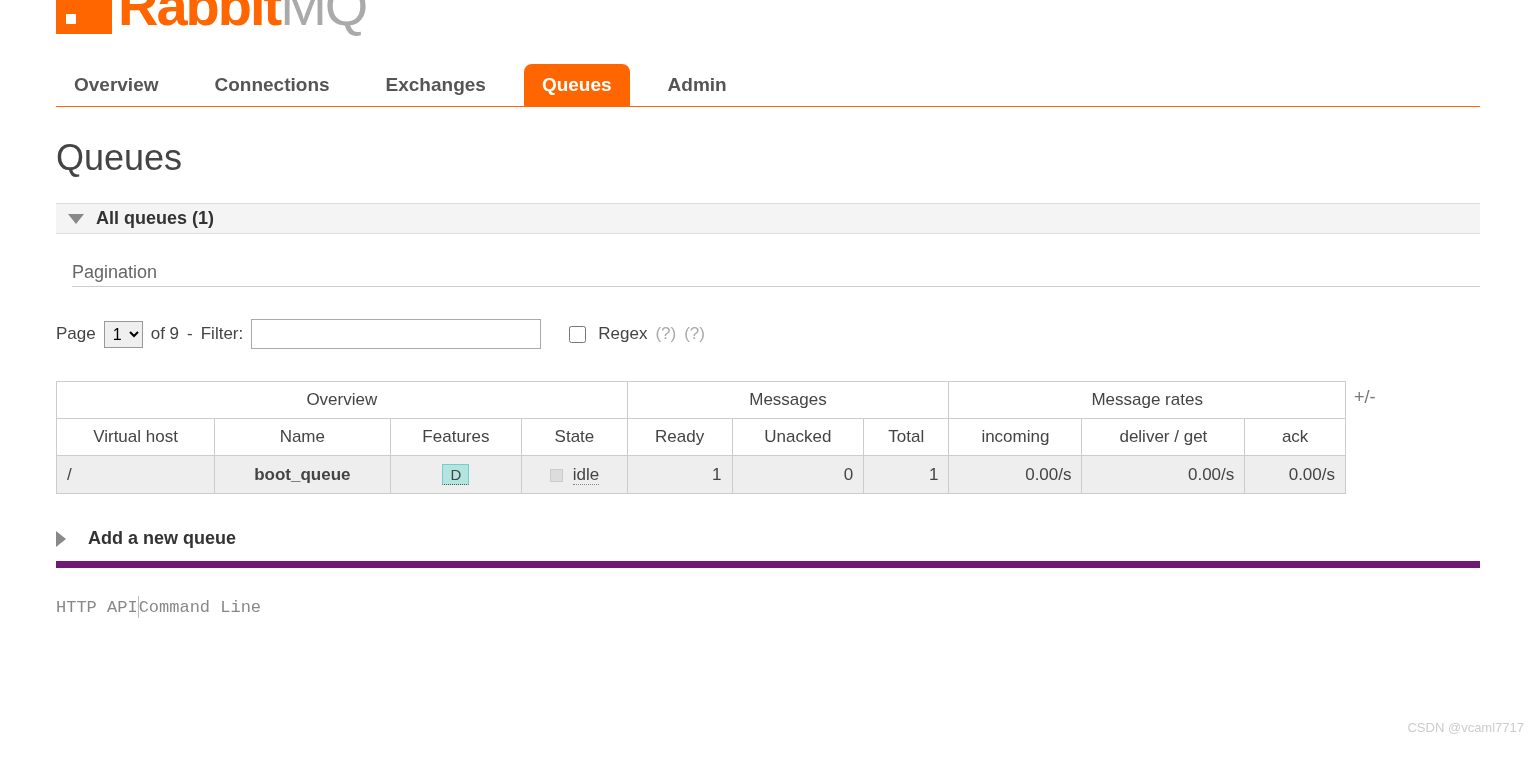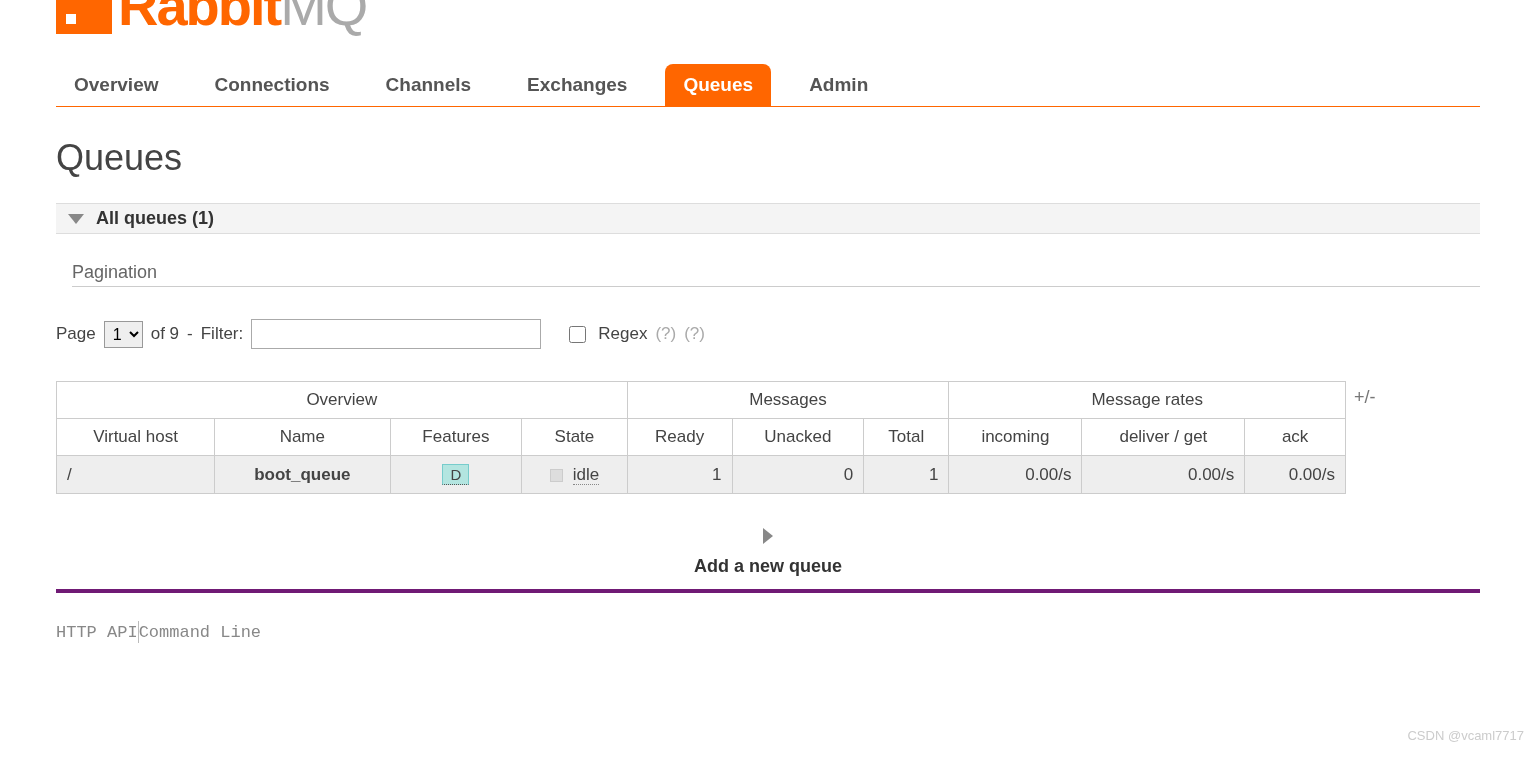--- a/index.html
+++ b/index.html
@@ -201,44 +201,43 @@
       color: #777;
       margin-left: 8px;
       padding-top: 6px;
       cursor: pointer;
     }
     .add-section {
       margin-top: 26px;
       padding: 8px 0 12px 0;
       display: flex;
       align-items: center;
-      gap: 12px;
-      cursor: pointer;
-      border-bottom: 4px solid #701a75;
-      flex-direction: column;
+      gap: 22px;
+      cursor: pointer;
+      border-bottom: 7px solid #701a75;
     }
     .footer-links {
       margin-top: 28px;
       font-size: 17px;
       color: #888;
       display: flex;
       align-items: center;
       font-family: Liberation Mono, monospace;
     }
     .footer-links span {
       cursor: pointer;
     }
     .footer-sep {
       border-left: 1px solid #bbb;
       height: 22px;
     }
     .watermark {
       position: absolute;
       right: 12px;
-      bottom: 12px;
+      bottom: 20px;
       font-size: 13px;
       color: #ccc;
     }
     .page-root {
       position: relative;
       min-height: 777px;
     }
   </style>
 </head>
 <body>
@@ -249,21 +248,20 @@
   <div class="logo-area">
     <div class="logo-square"></div>
     <div class="logo-text">
       <span class="logo-rabbit">Rabbit</span><span class="logo-mq">MQ</span>
     </div>
   </div>
 
   <div class="tabs">
     <div class="tab">Overview</div>
     <div class="tab">Connections</div>
-    <div class="tab">Channels</div>
     <div class="tab">Exchanges</div>
     <div class="tab active">Queues</div>
     <div class="tab">Admin</div>
   </div>
 
   <h1 class="page-title">Queues</h1>
 
   <div class="section-header expanded">
     <span class="chevron"></span>
     <span class="section-label">All queues (1)</span>

